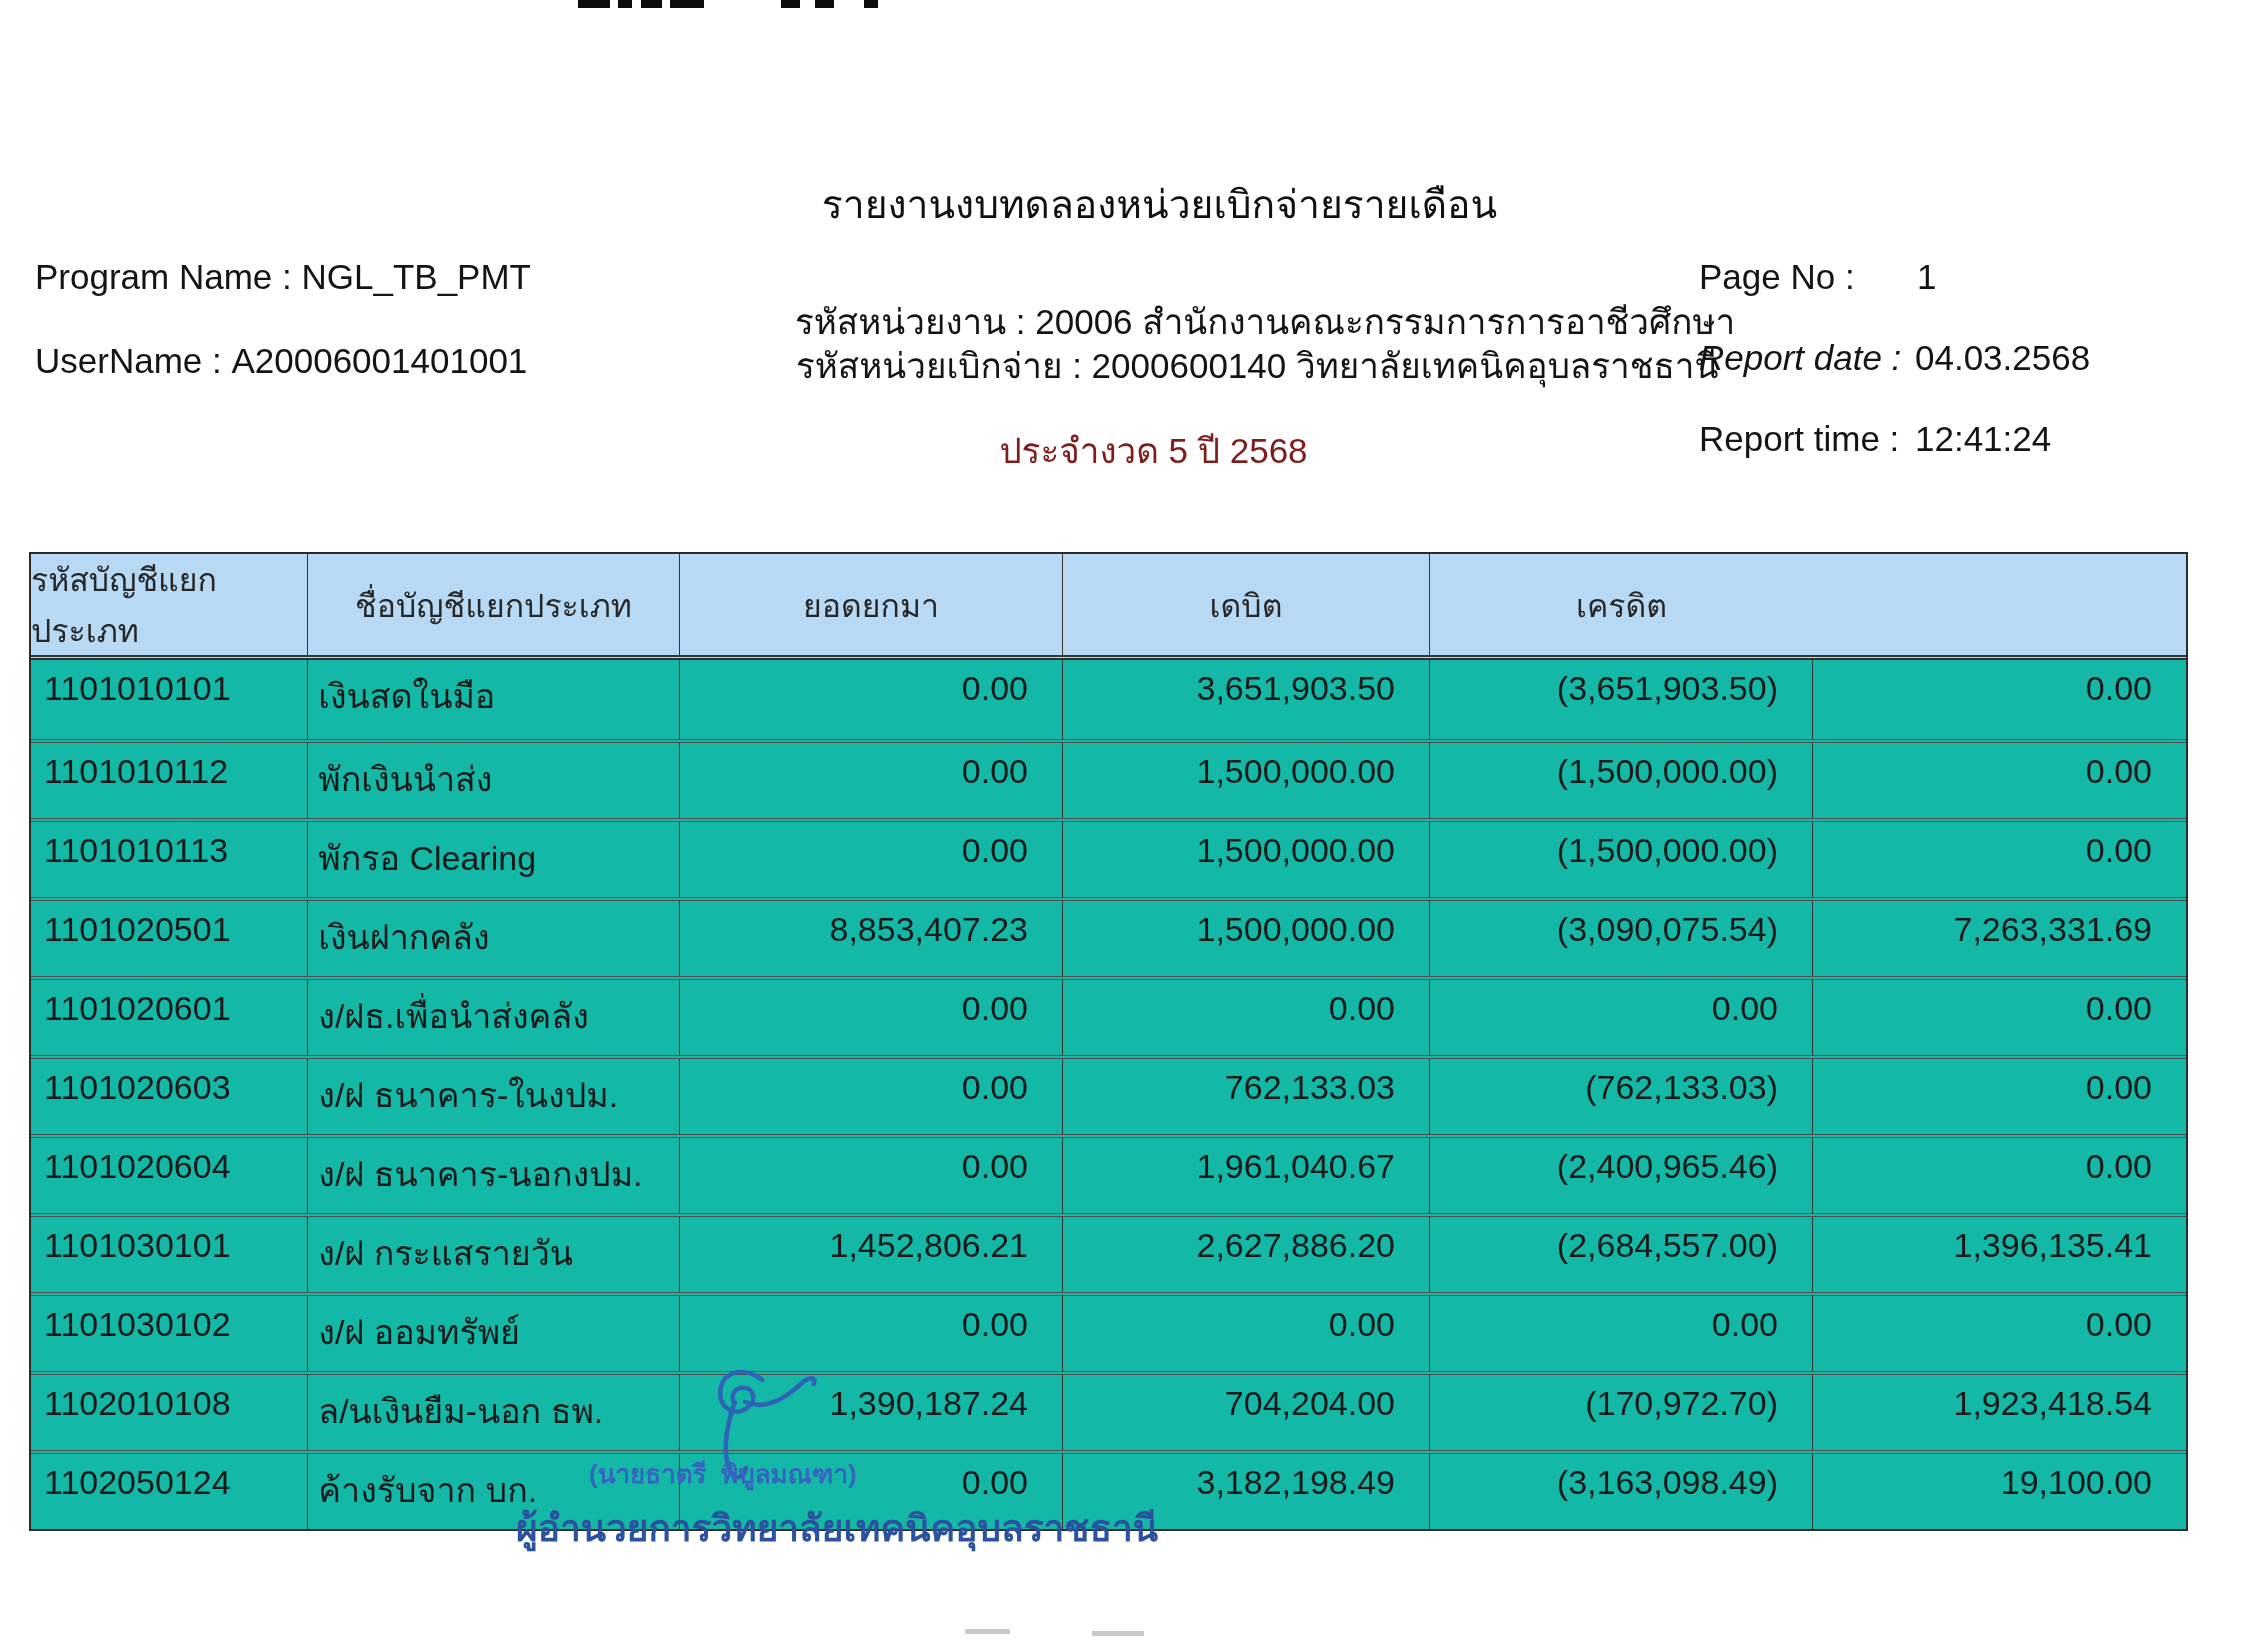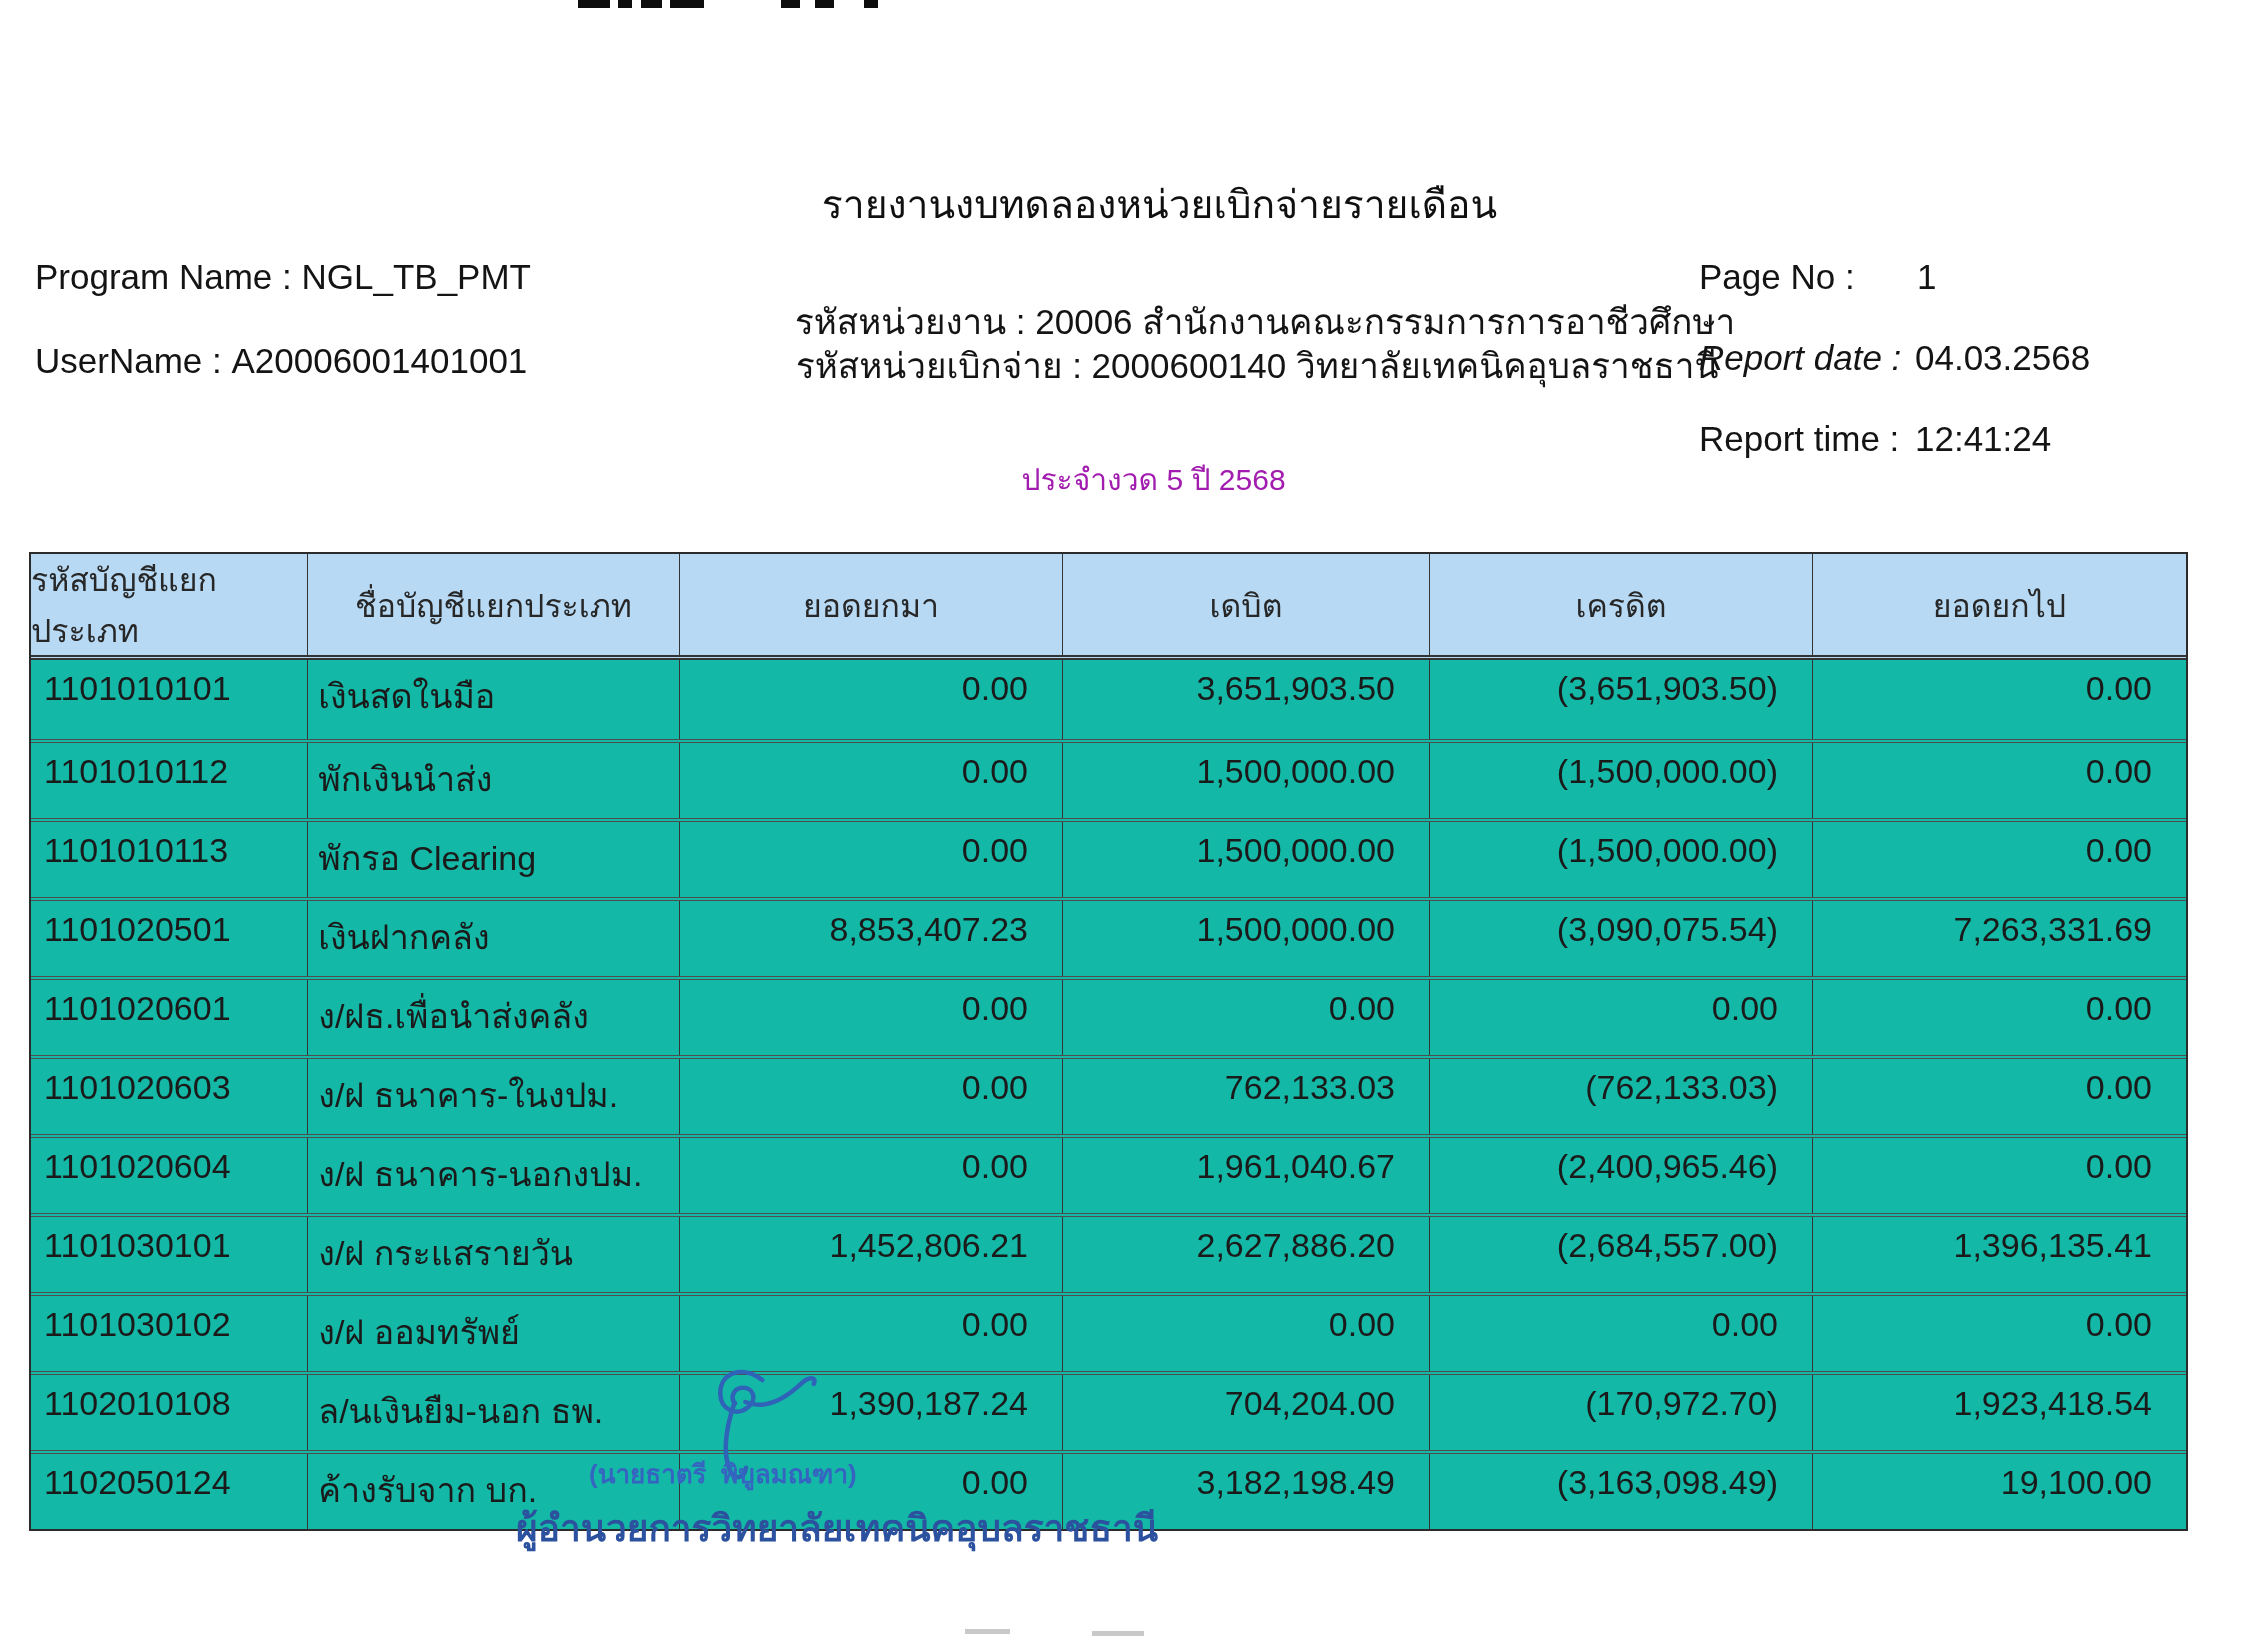--- a/index.html
+++ b/index.html
@@ -17,21 +17,21 @@
   
   .doc-title{
     position:absolute;top:173px;left:58px;width:2203px;
     text-align:center;font-size:39px;color:#101010;
   }
   .hline{position:absolute;font-size:35px;white-space:nowrap;color:#141414;}
   .hline .lbl{display:inline-block;}
   .hline .val{display:inline-block;}
   .period-line{
     position:absolute;left:792px;top:423px;width:723px;
-    text-align:center;font-size:30px;color:#a21caf;margin-top:33px;
+    text-align:center;font-size:35px;color:#7f1d1d;
   }
   
   .tb{
     position:absolute;left:29px;top:552px;width:2159px;
     border:2.6px solid #2b2b2b;
     box-sizing:border-box;
     background:#14b8a6;
   }
   .thead{
     display:grid;
@@ -114,21 +114,20 @@
 <div class="hline" style="left:1699px;top:419px;">Report time :</div>
 <div class="hline" style="left:1915px;top:419px;">12:41:24</div>
 
 <div class="tb">
   <div class="thead">
     <div class="hcell">รหัสบัญชีแยกประเภท</div>
     <div class="hcell">ชื่อบัญชีแยกประเภท</div>
     <div class="hcell">ยอดยกมา</div>
     <div class="hcell">เดบิต</div>
     <div class="hcell">เครดิต</div>
-    <div class="hcell">ยอดยกไป</div>
   </div>
   <div>
       <div class="trow">
         <div class="cell c0">1101010101</div>
         <div class="cell c1">เงินสดในมือ</div>
         <div class="cell c2">0.00</div>
         <div class="cell c3">3,651,903.50</div>
         <div class="cell c4">(3,651,903.50)</div>
         <div class="cell c5">0.00</div>
       </div>

